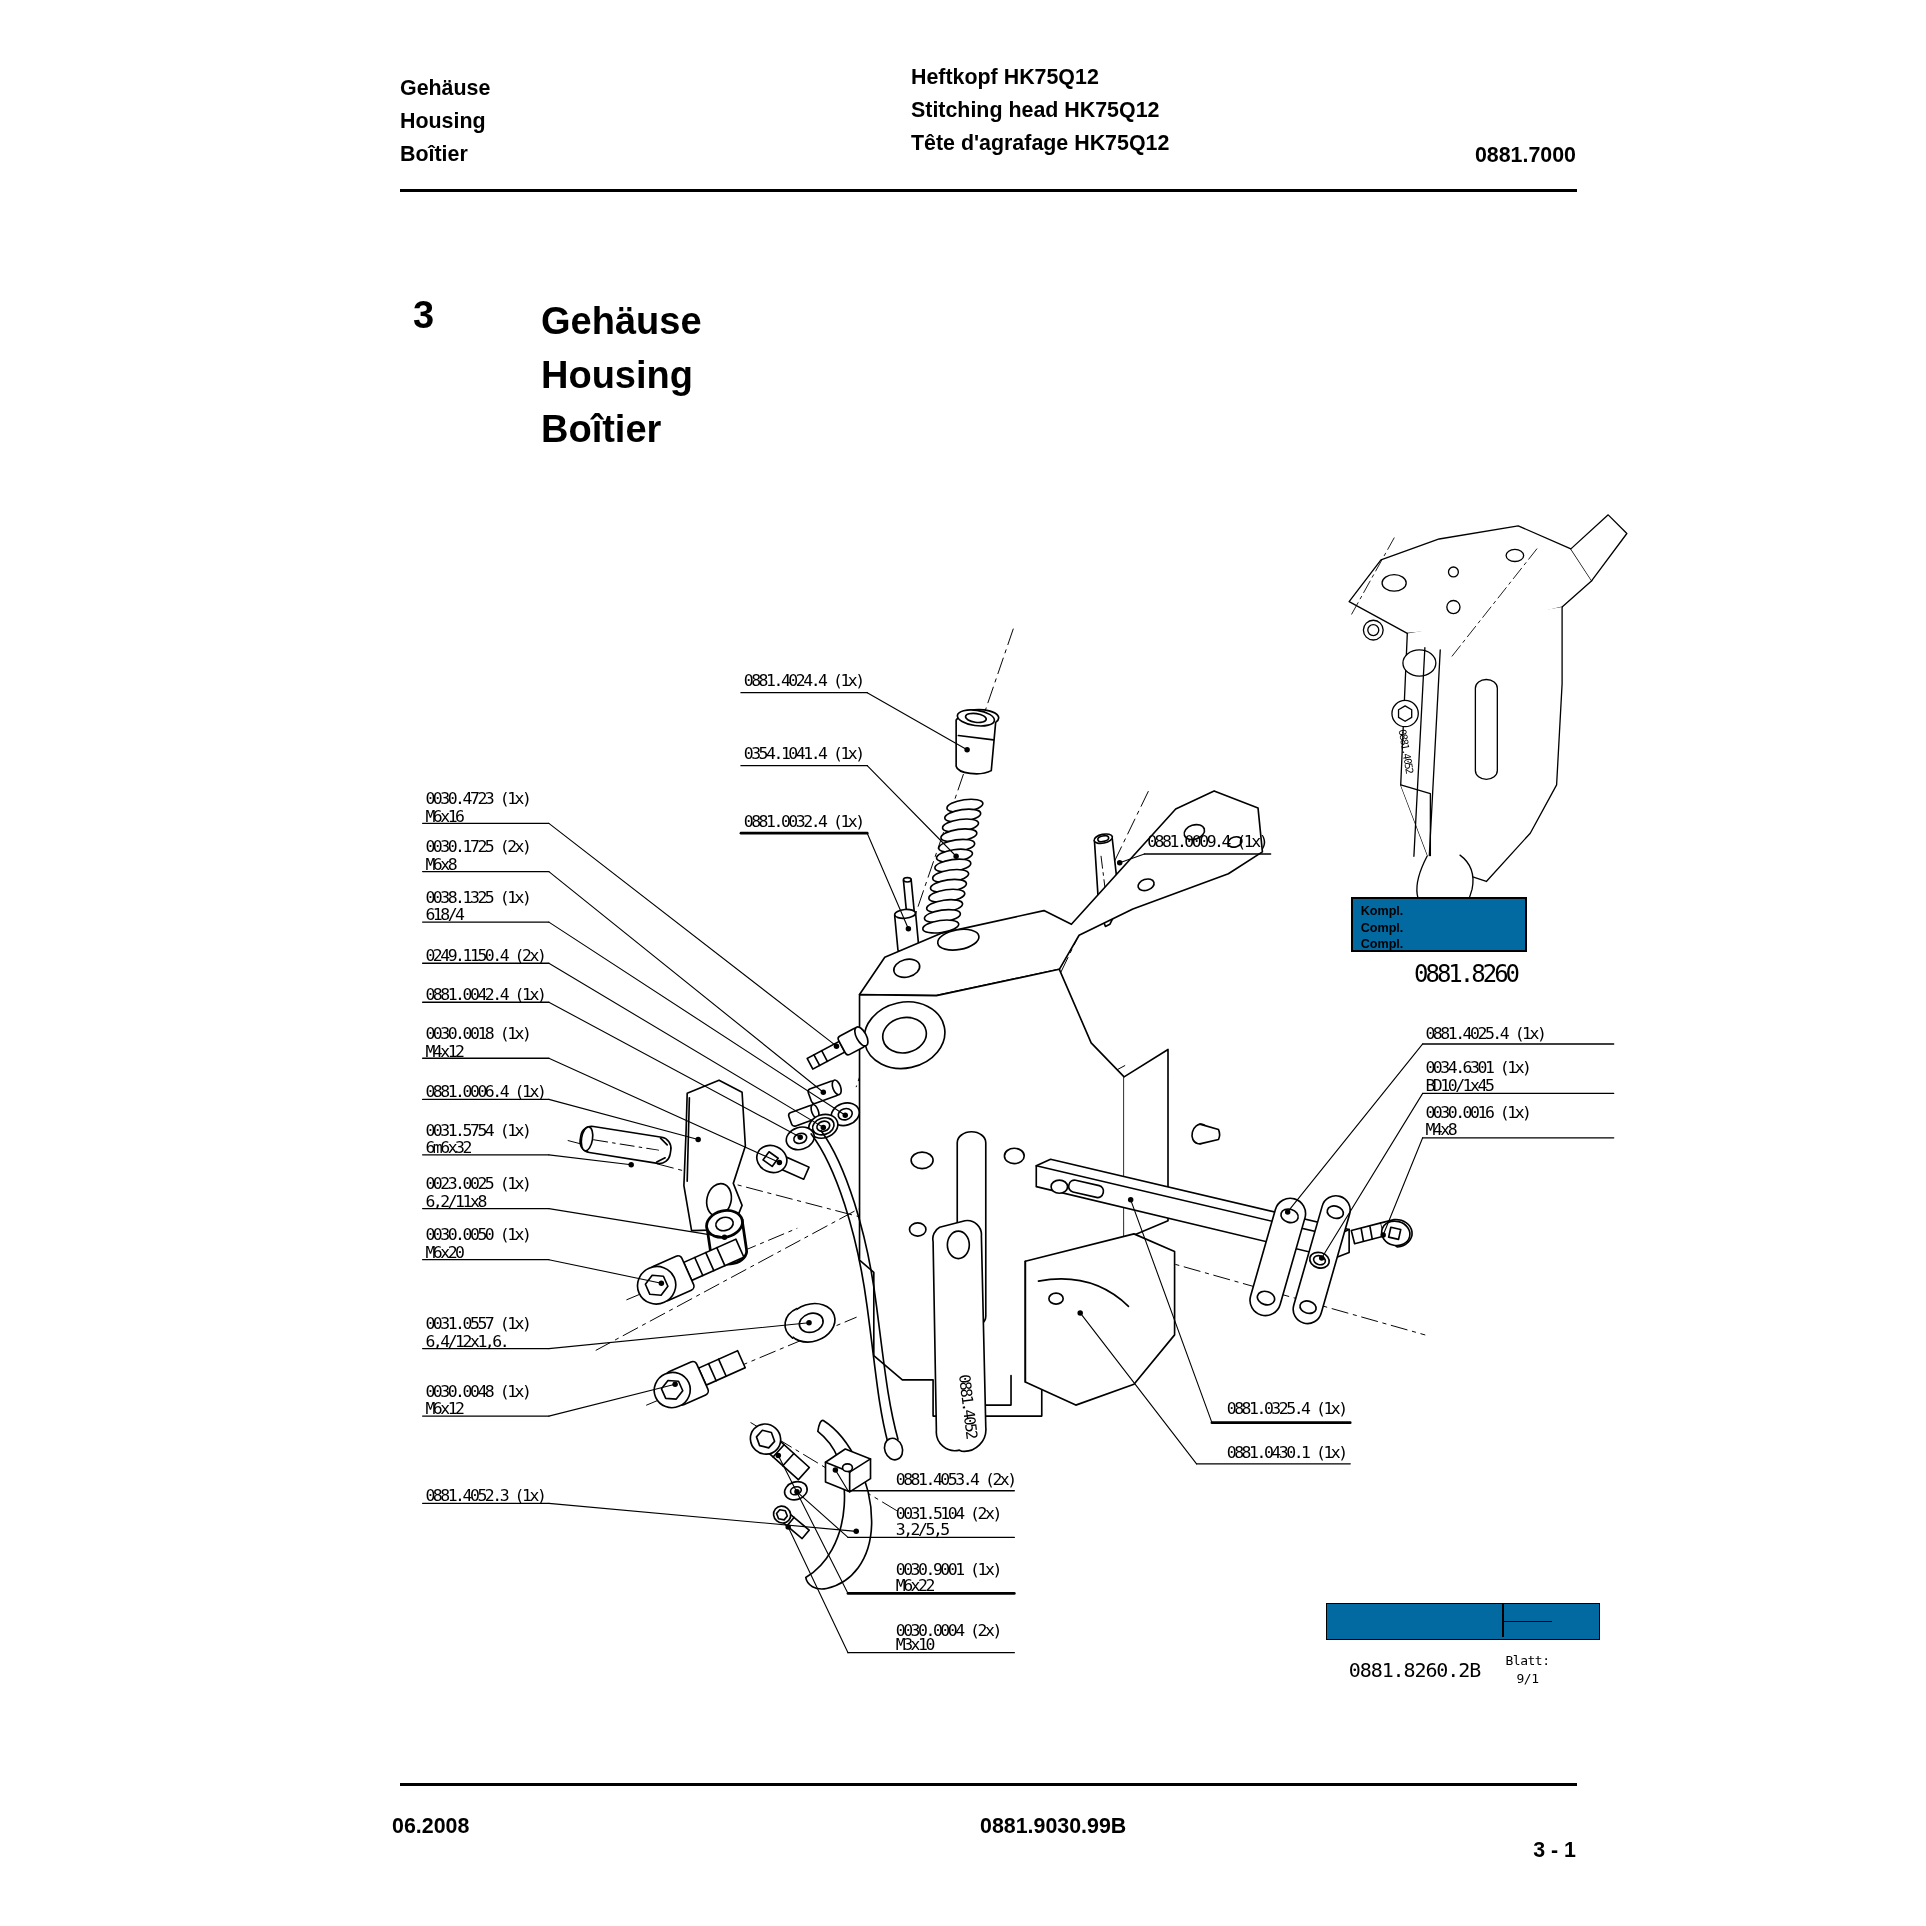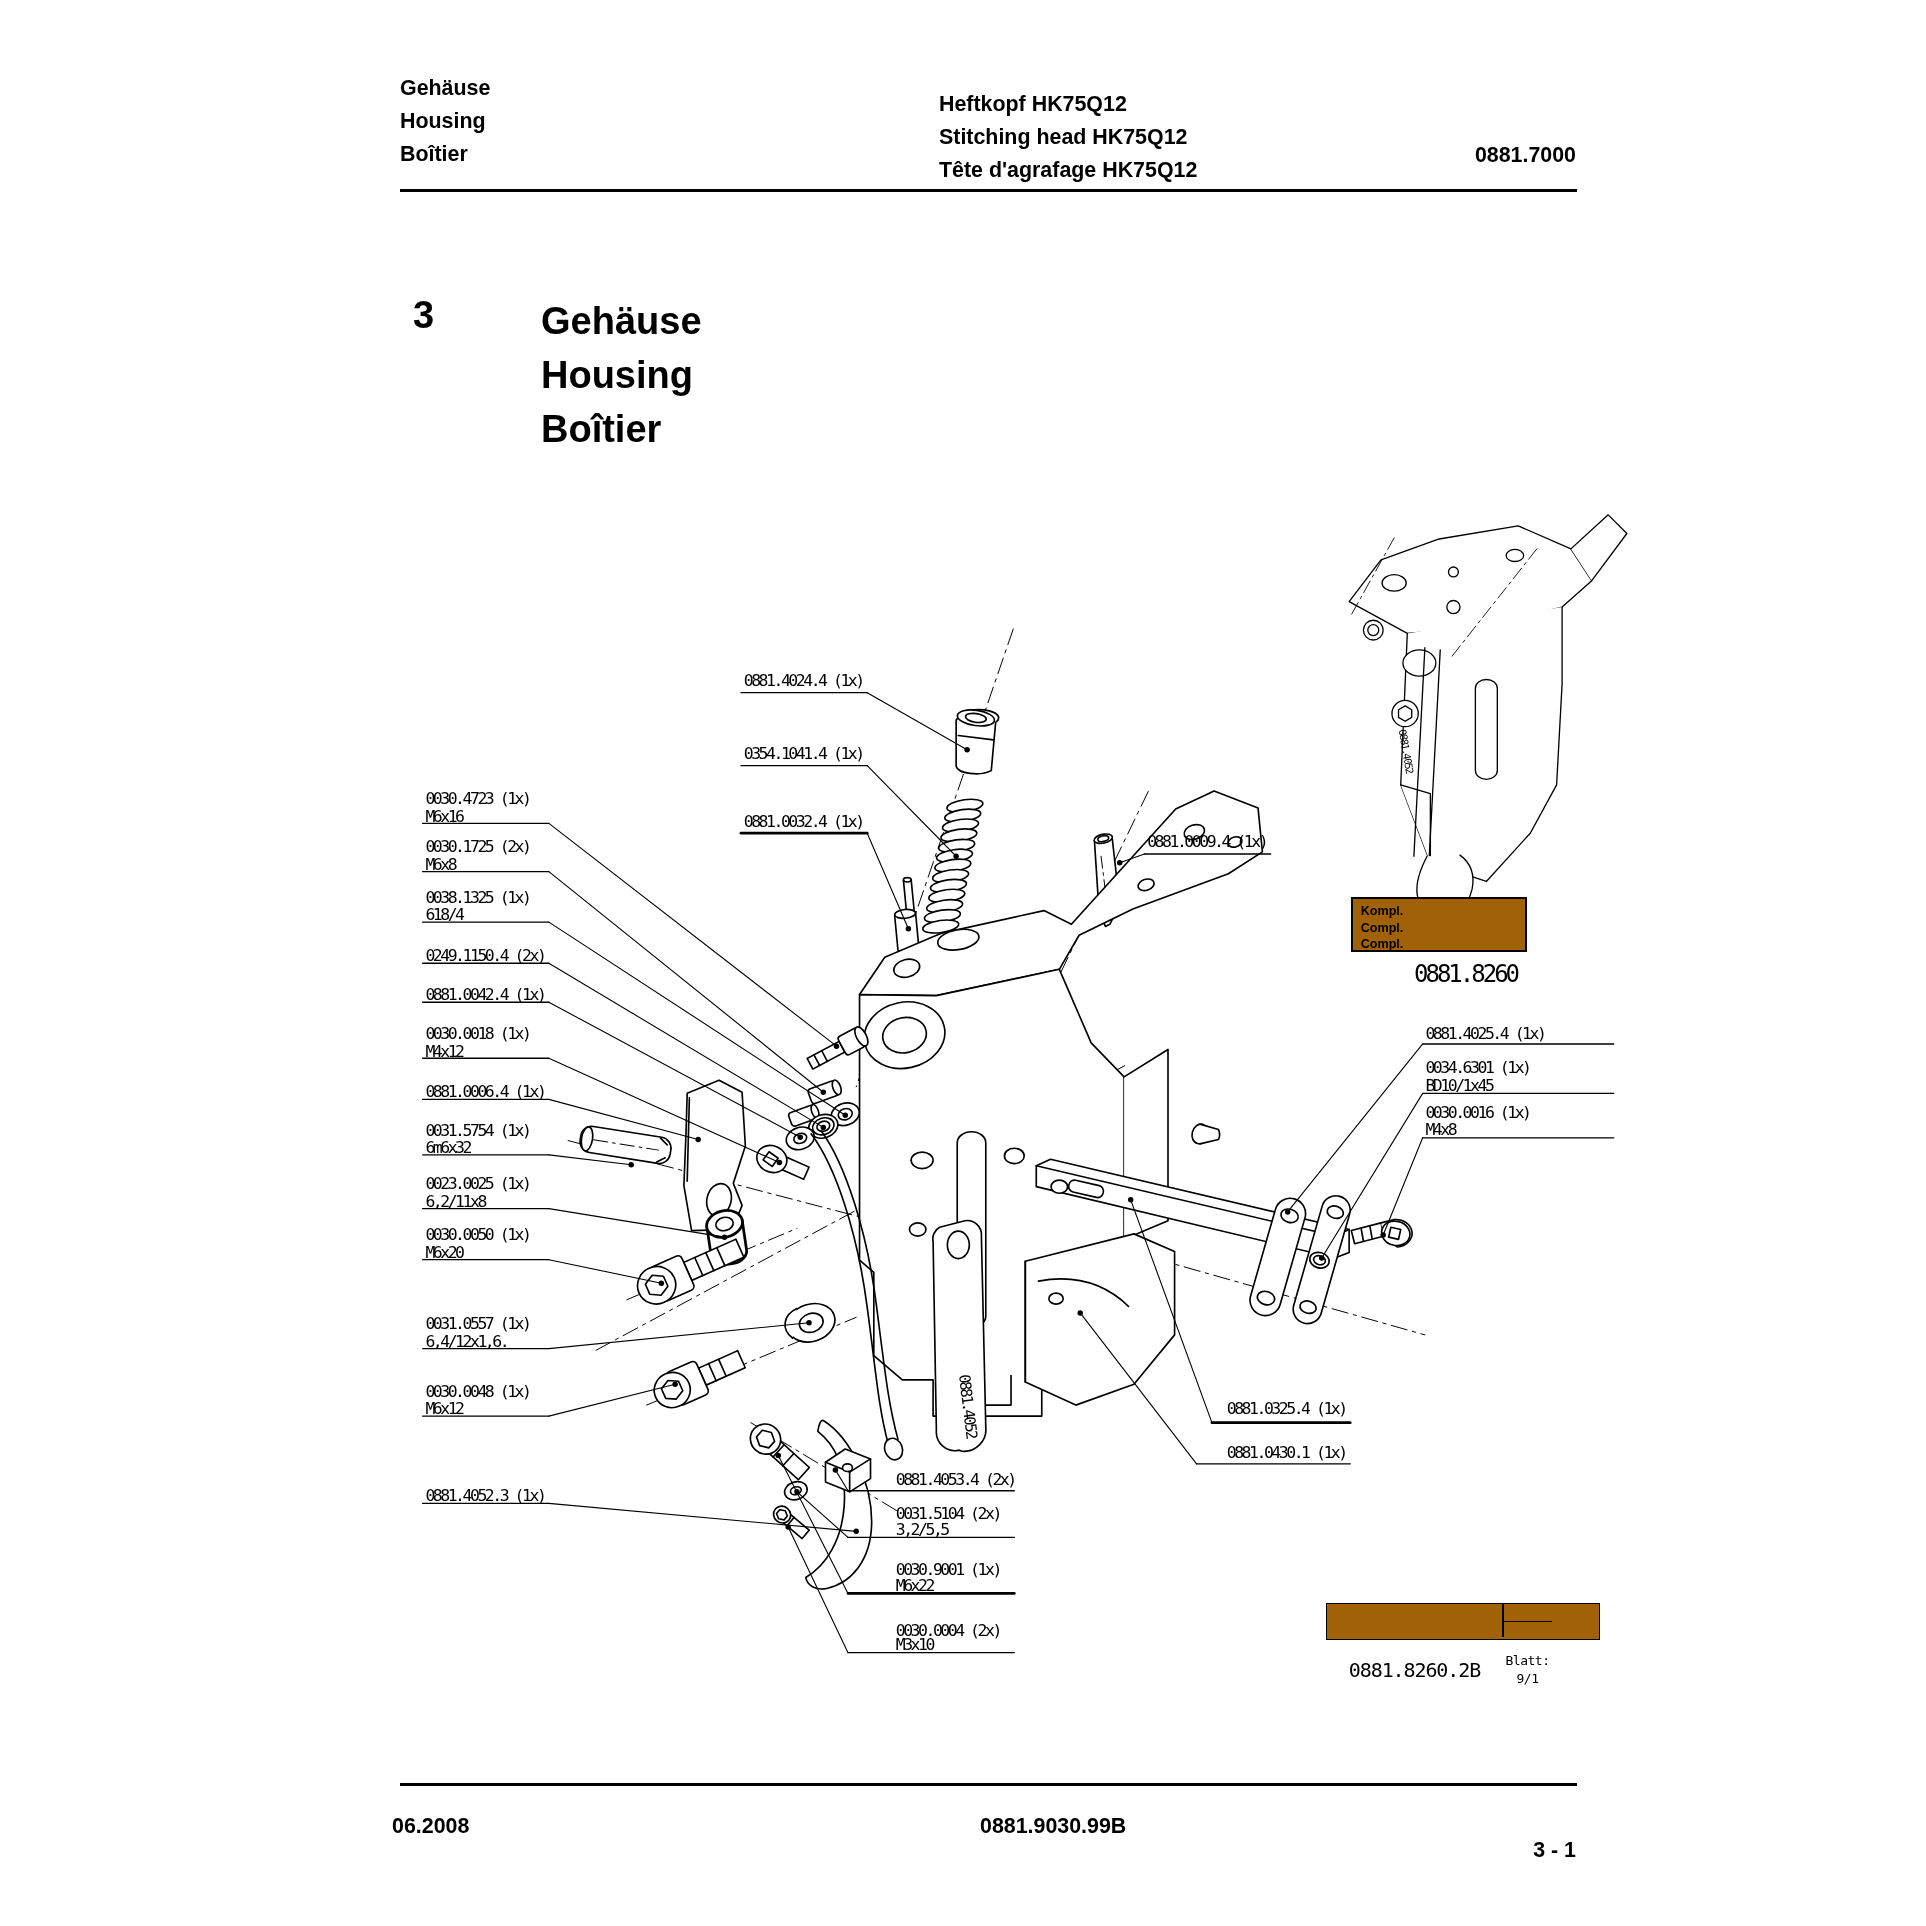--- a/index.html
+++ b/index.html
@@ -4,39 +4,39 @@
 <style>
   html,body{margin:0;padding:0;background:#ffffff;}
   body{width:1926px;height:1926px;position:relative;font-family:"Liberation Sans",sans-serif;color:#000;}
   .page{position:absolute;inset:0;background:#fff;}
   .abs{position:absolute;}
   .hdr{font-size:21.4px;font-weight:bold;line-height:33px;white-space:pre-line;}
   .rule{background:#000;}
   .titleNum{font-size:38px;font-weight:bold;}
   .titleLines{font-size:38px;font-weight:bold;line-height:54px;white-space:pre-line;}
   .ftr{font-size:21.4px;font-weight:bold;}
-  .cadbox{border:2.2px solid #000;box-sizing:border-box;background:#a16207;}
+  .cadbox{border:2.2px solid #000;box-sizing:border-box;background:#0369a1;}
   .komplLines{font-size:12.6px;font-weight:bold;line-height:16.5px;white-space:pre-line;}
   .cadnum{font-family:"DejaVu Sans Mono",monospace;margin-top:47px;}
   svg text{fill:#000;}
   .lbl{font-family:"DejaVu Sans Mono",monospace;font-size:30px;letter-spacing:-4.5px;}
   .lblsm{font-family:"DejaVu Sans Mono",monospace;font-size:28px;letter-spacing:-4px;}
   .lblxs{font-family:"DejaVu Sans Mono",monospace;font-size:19px;letter-spacing:-2.5px;}
   .sheetnum{font-size:20px;letter-spacing:-1.1px;}
   .blatt{font-size:13px;letter-spacing:-0.5px;}
 </style>
 </head>
 <body>
 
 <div class="page">
 
   <div class="abs hdr" style="left:400px;top:72px;">Gehäuse
 Housing
 Boîtier</div>
-  <div class="abs hdr" style="left:911px;top:88px;margin-left:28px;">Heftkopf HK75Q12
+  <div class="abs hdr" style="left:911px;top:61px;">Heftkopf HK75Q12
 Stitching head HK75Q12
 Tête d'agrafage HK75Q12</div>
   <div class="abs hdr" style="left:1317px;top:139px;width:259px;text-align:right;">0881.7000</div>
   <div class="abs rule" style="left:400px;top:189px;width:1177px;height:3.3px;"></div>
 
   <div class="abs titleNum" style="left:413px;top:294px;">3</div>
   <div class="abs titleLines" style="left:541px;top:294px;">Gehäuse
 Housing
 Boîtier</div>
 

